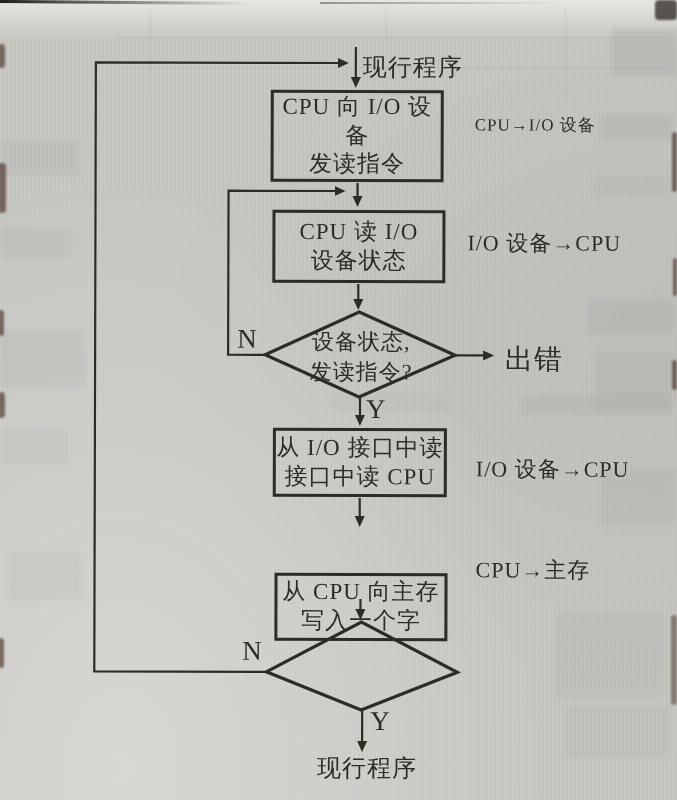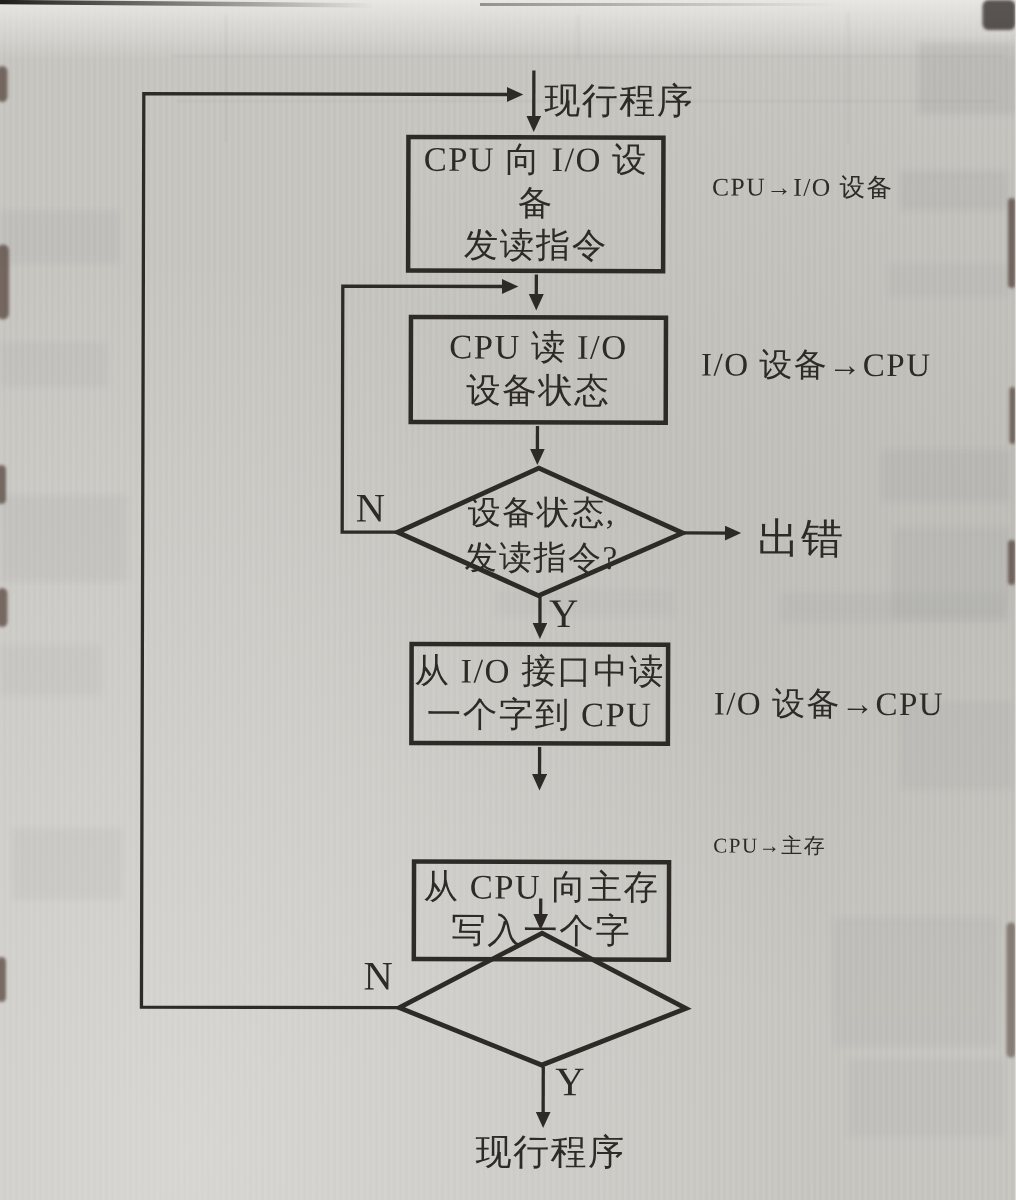--- a/index.html
+++ b/index.html
@@ -115,39 +115,39 @@
     <div class="box" style="left:272px;top:210px;width:167px;height:67px;">
       <span>CPU 读  I/O</span>
       <span>设备状态</span>
     </div>
     <div class="box" style="left:270px;top:90px;width:167px;height:86px;">
       <span>CPU 向 I/O 设备</span>
       <span>发读指令</span>
     </div>
     <div class="box" style="left:273px;top:428px;width:168px;height:63px;">
       <span>从 I/O 接口中读</span>
-      <span>一个字到 CPU</span>
+      <span>接口中读 CPU</span>
     </div>
     <div class="box" style="left:275px;top:530px;width:167px;height:62px;margin-top:43px;">
       <span>从 CPU 向主存</span>
       <span>写入一个字</span>
     </div>
 
     <div class="dtext" style="left:283px;top:327px;width:156px;font-size:22px;line-height:1.35;">
       <div>设备状态,</div>
       <div>发读指令?</div>
     </div>
 
     <div class="lbl" style="left:362px;top:51px;font-size:24px;">现行程序</div>
     <div class="lbl" style="left:318px;top:752px;font-size:24px;">现行程序</div>
 
     <div class="lbl" style="left:474px;top:113px;font-size:17px;">CPU→I/O 设备</div>
     <div class="lbl" style="left:467px;top:228px;font-size:22px;">I/O 设备→CPU</div>
     <div class="lbl" style="left:476px;top:454px;font-size:22px;">I/O 设备→CPU</div>
-    <div class="lbl" style="left:476px;top:555px;font-size:14px;">CPU→主存</div>
+    <div class="lbl" style="left:476px;top:555px;font-size:22px;">CPU→主存</div>
 
     <div class="lbl ny" style="left:237px;top:324px;">N</div>
     <div class="lbl ny" style="left:366px;top:394px;">Y</div>
     <div class="lbl" style="left:505px;top:340px;font-size:28px;">出错</div>
     <div class="lbl ny" style="left:243px;top:636px;">N</div>
     <div class="lbl ny" style="left:371px;top:706px;">Y</div>
 
   </div>
 </div>
 

